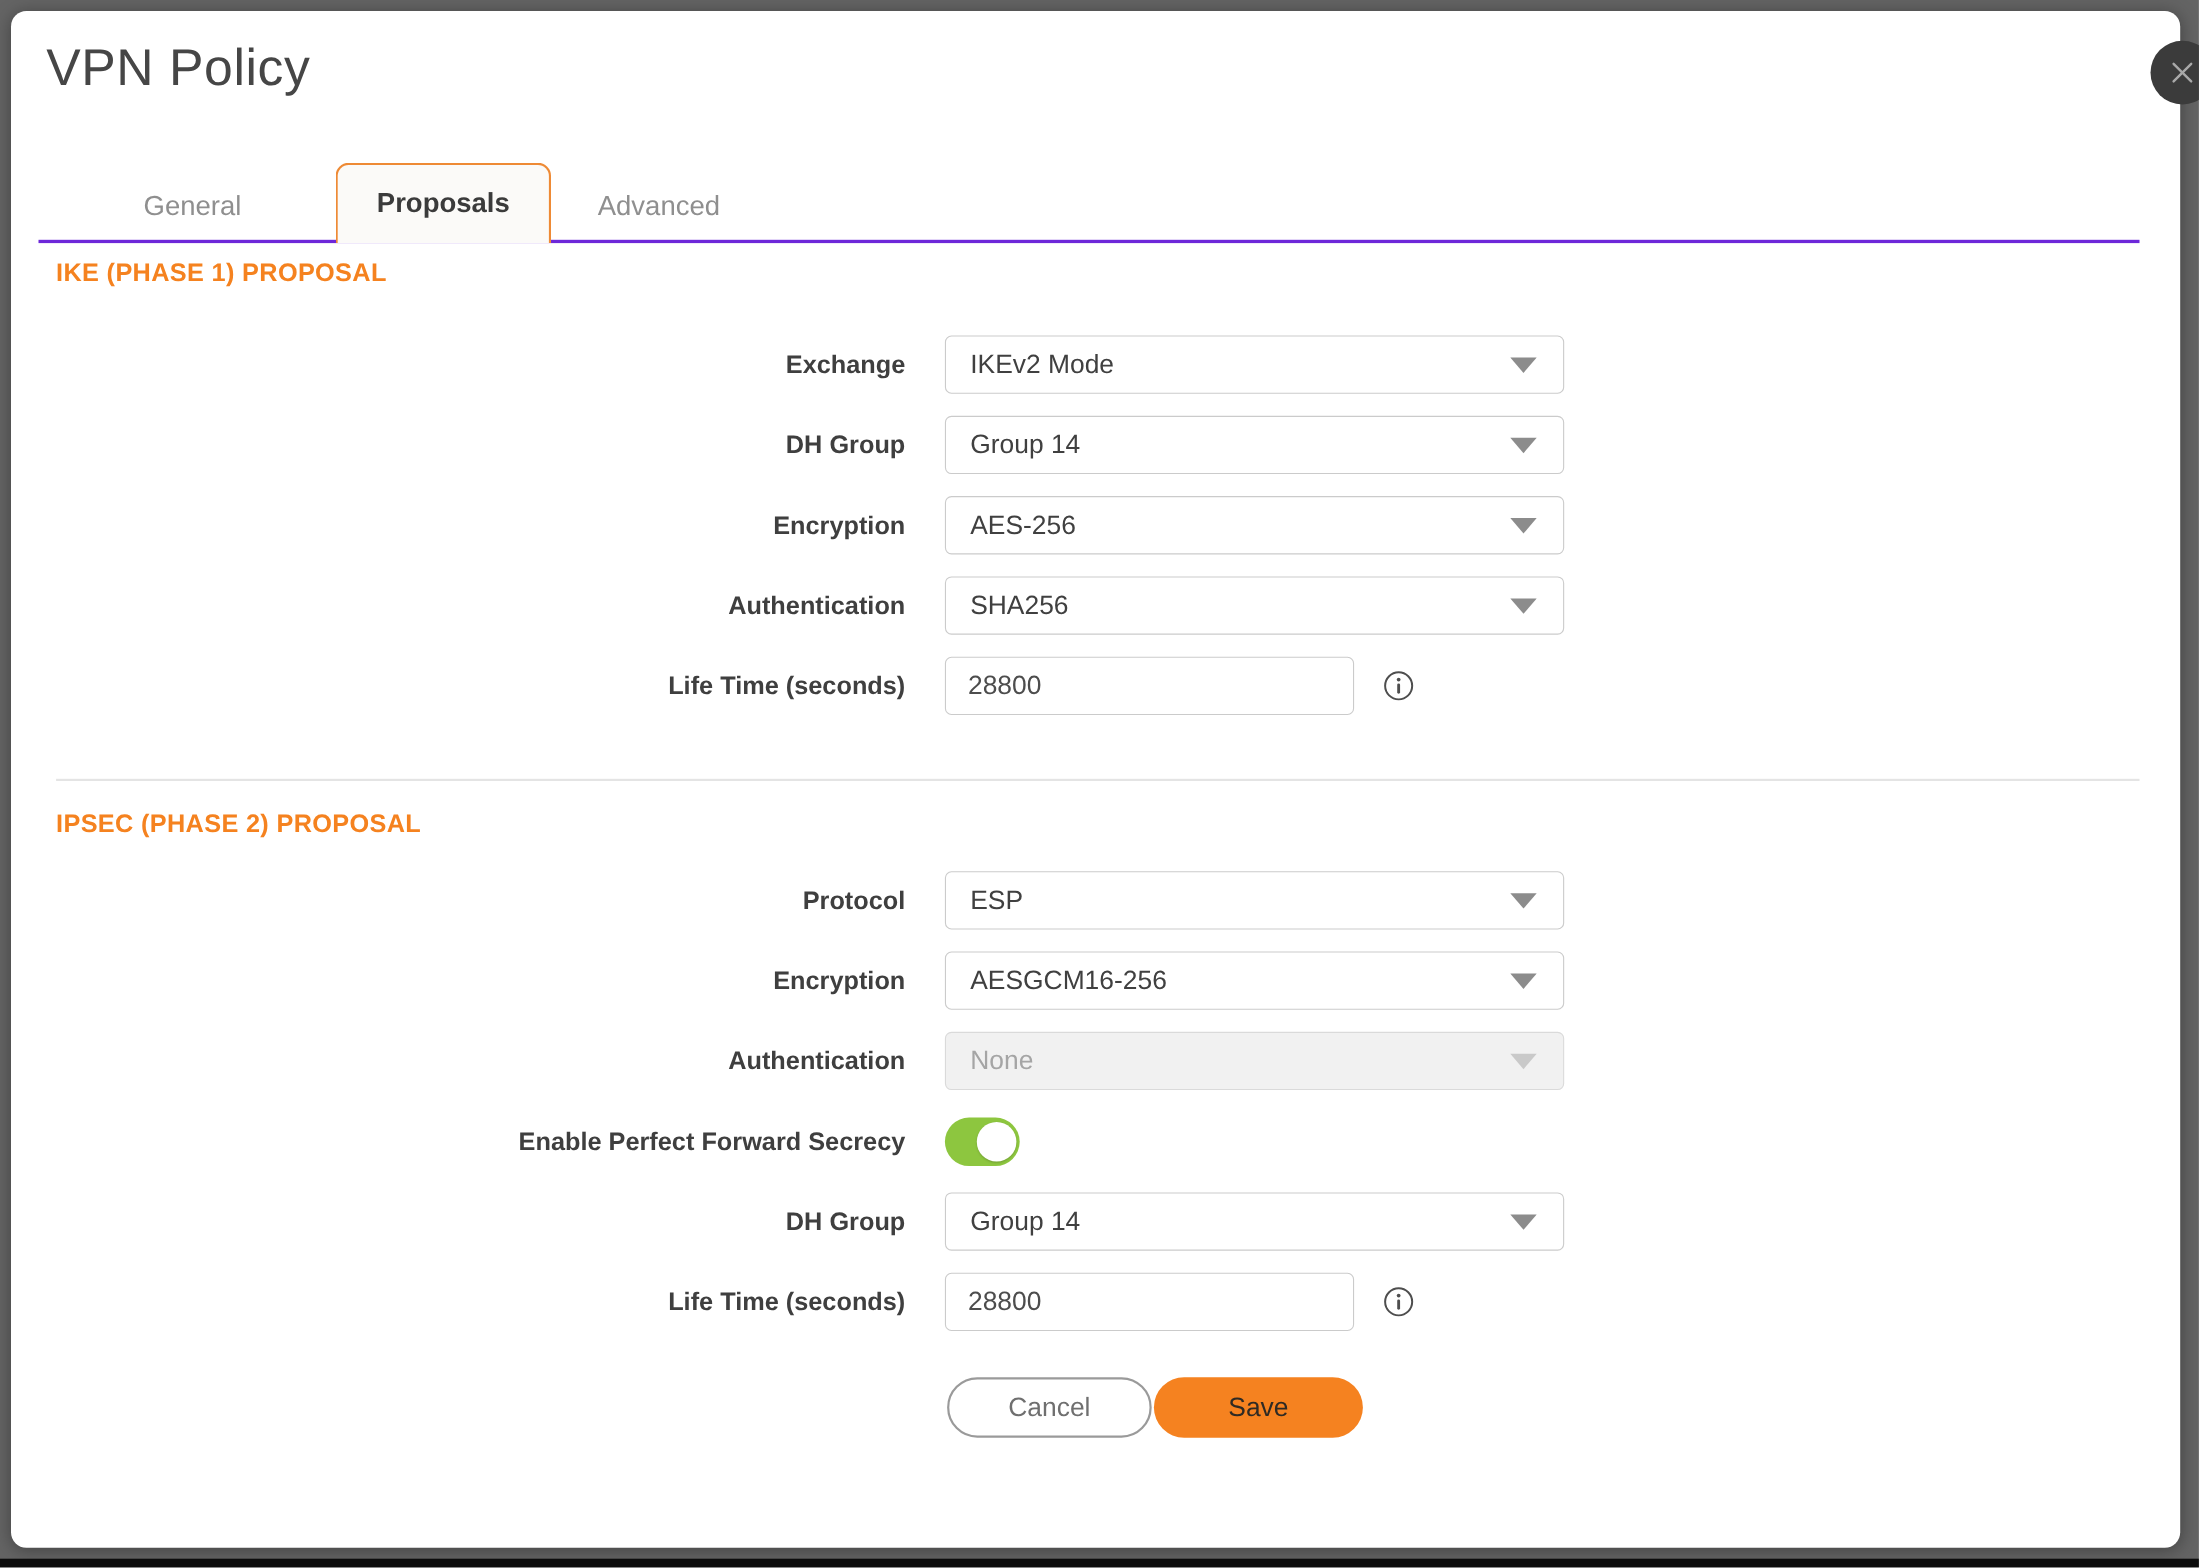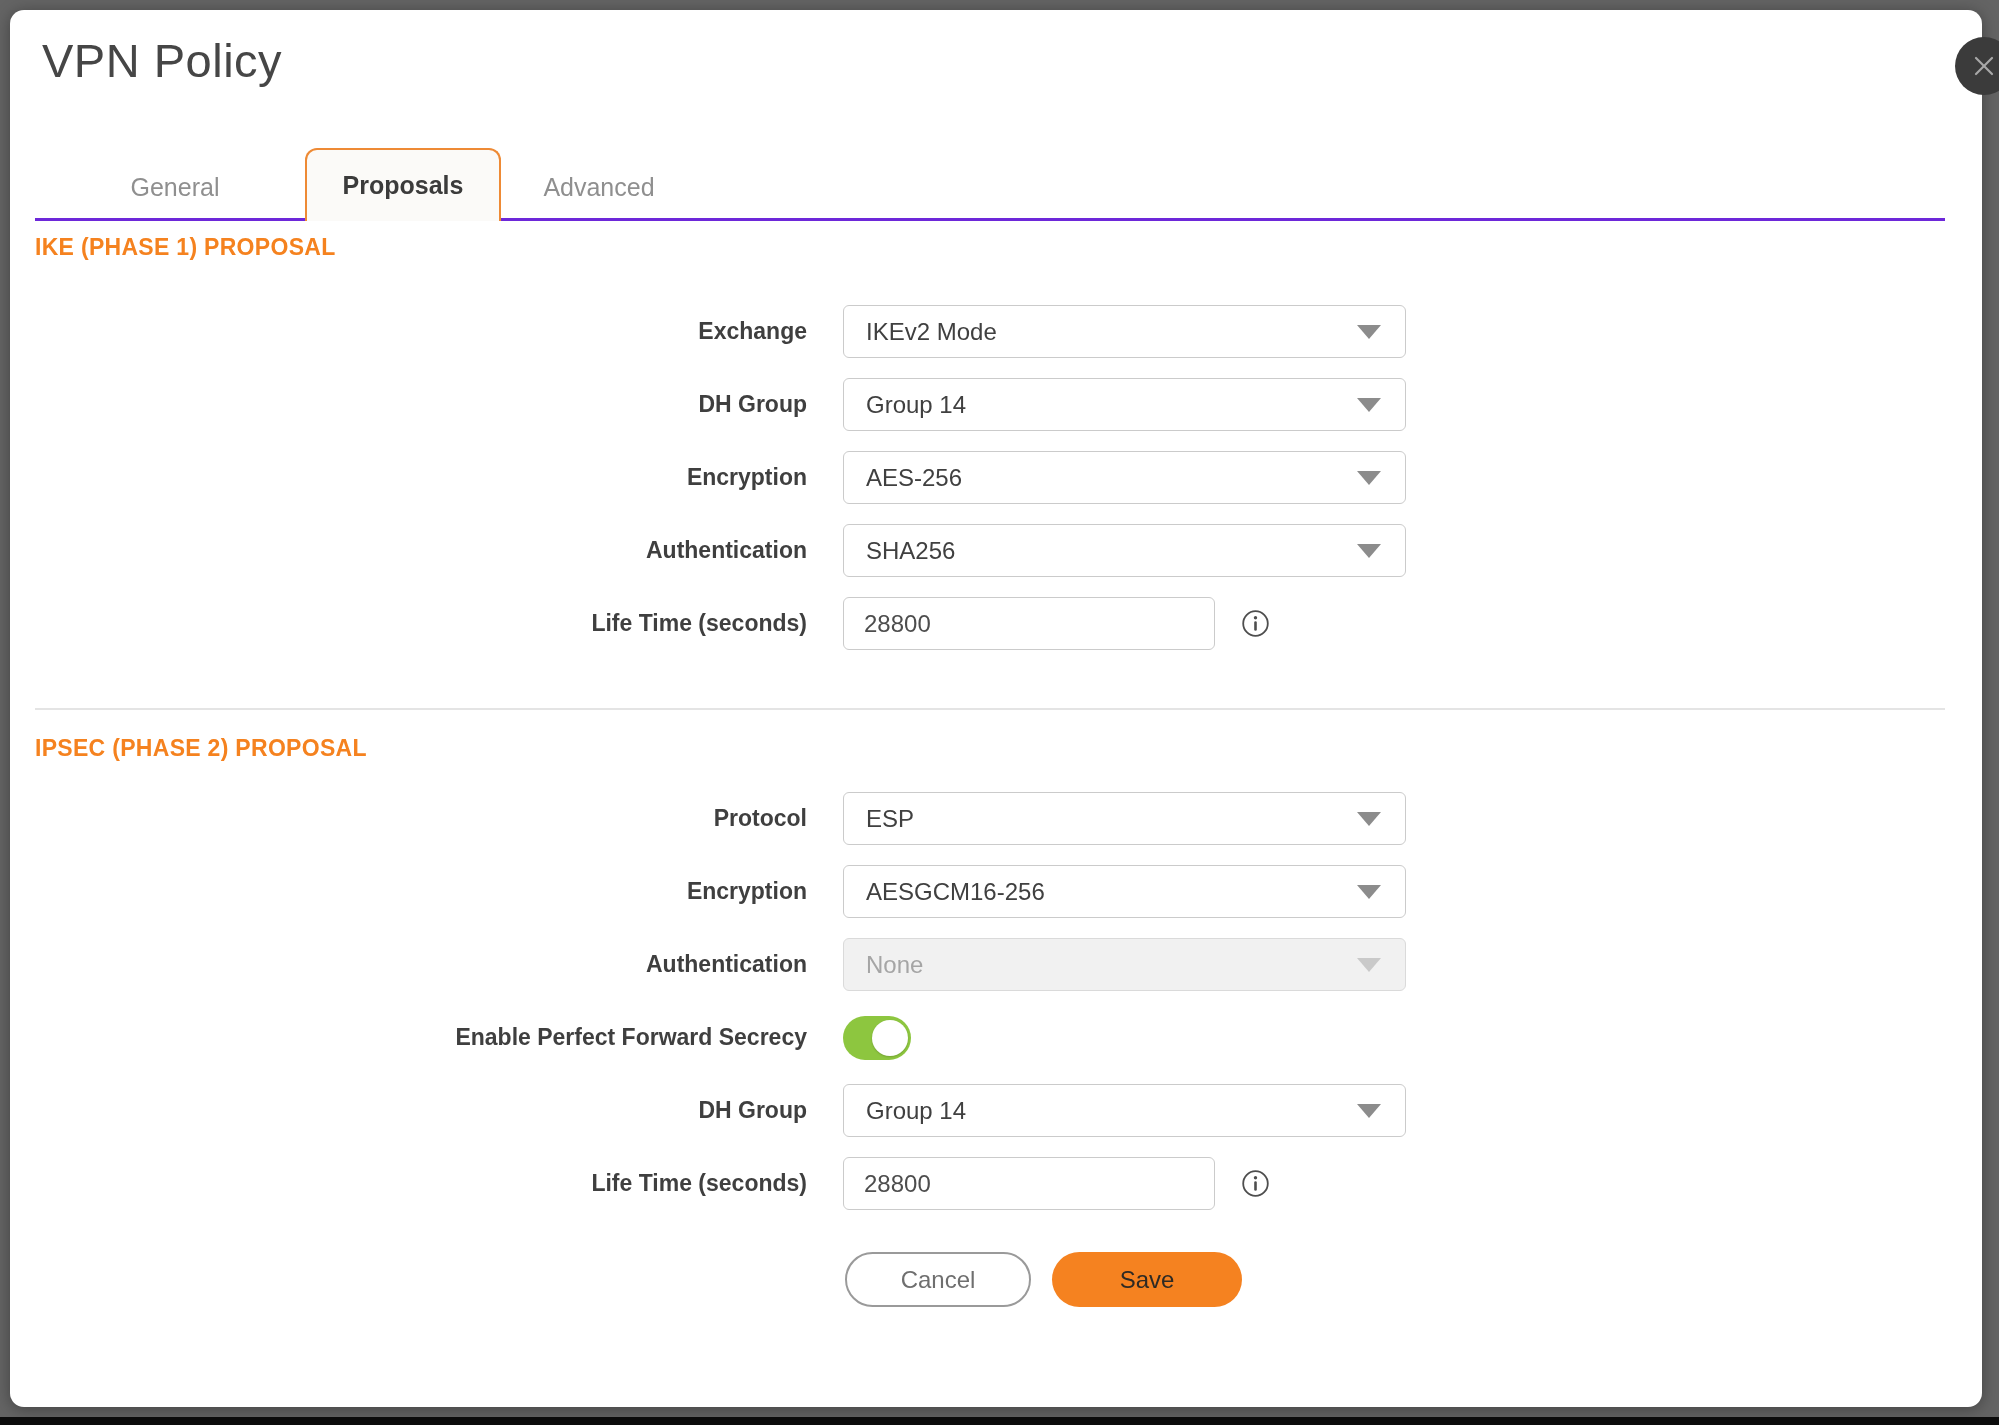--- a/index.html
+++ b/index.html
@@ -48,21 +48,21 @@
     font-size: 25px; color: #8f8f8f; cursor: pointer;
   }
   .tab.active {
     height: 73px;
     background: #fbfaf8;
     border: 2px solid #ee8a35; border-bottom: none;
     border-radius: 12px 12px 0 0;
     margin-bottom: -3px;
     color: #3b3b3b; font-weight: 600; margin-left: 32px;
   }
-  .content { padding: 0 37px 0 25px; }
+  .content { padding: 0 37px 0 41px; }
   .section-heading {
     color: #f5821f; font-size: 23px; font-weight: 700;
     letter-spacing: 0.3px; line-height: 28px;
   }
   .section-heading.ike   { margin: 12px 0 44px 0; }
   .section-heading.ipsec { margin: 24px 0 30px 0; }
   .row { display: flex; align-items: center; margin-bottom: 20px; min-height: 53px; }
   .flabel {
     width: 772px; text-align: right; margin-right: 36px;
     font-size: 23px; font-weight: 700; color: #3f3f3f;
@@ -95,21 +95,21 @@
     width: 68px; height: 44px; border-radius: 22px;
     background: #8dc63f; position: relative; cursor: pointer;
   }
   .toggle .knob {
     position: absolute; top: 4px; left: 29px;
     width: 36px; height: 36px; border-radius: 50%;
     background: #ffffff;
     box-shadow: 0 1px 2px rgba(0,0,0,0.18);
   }
   .divider { height: 2px; background: #e4e4e4; margin-top: 58px; }
-  .footer { display: flex; gap: 21px; margin: 42px 0 0 810px; }
+  .footer { display: flex; gap: 2px; margin: 42px 0 0 810px; }
   .btn {
     height: 55px; border-radius: 28px;
     font-size: 24px; font-family: inherit; cursor: pointer;
     display: flex; align-items: center; justify-content: center;
   }
   .btn.cancel { width: 186px; background: #ffffff; border: 2px solid #9a9a9a; color: #6f6f6f; }
   .btn.save   { width: 190px; background: #f58220; border: none; color: #2e2a24; font-weight: 500; }
 </style>
 </head>
 <body>

